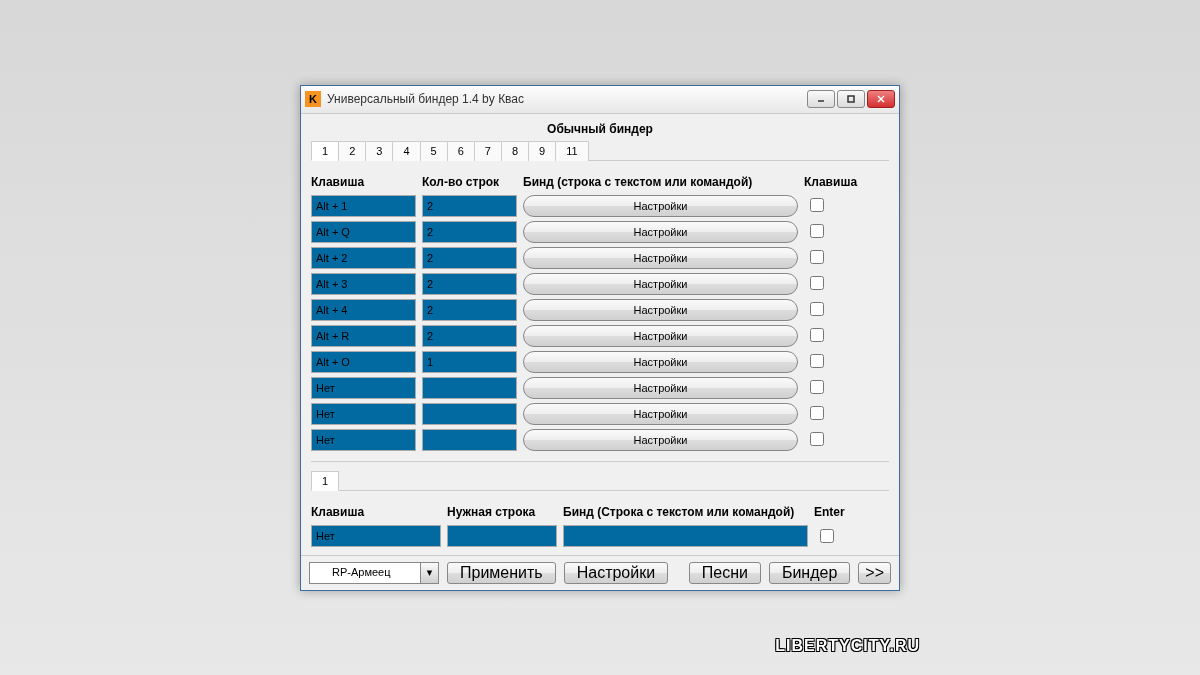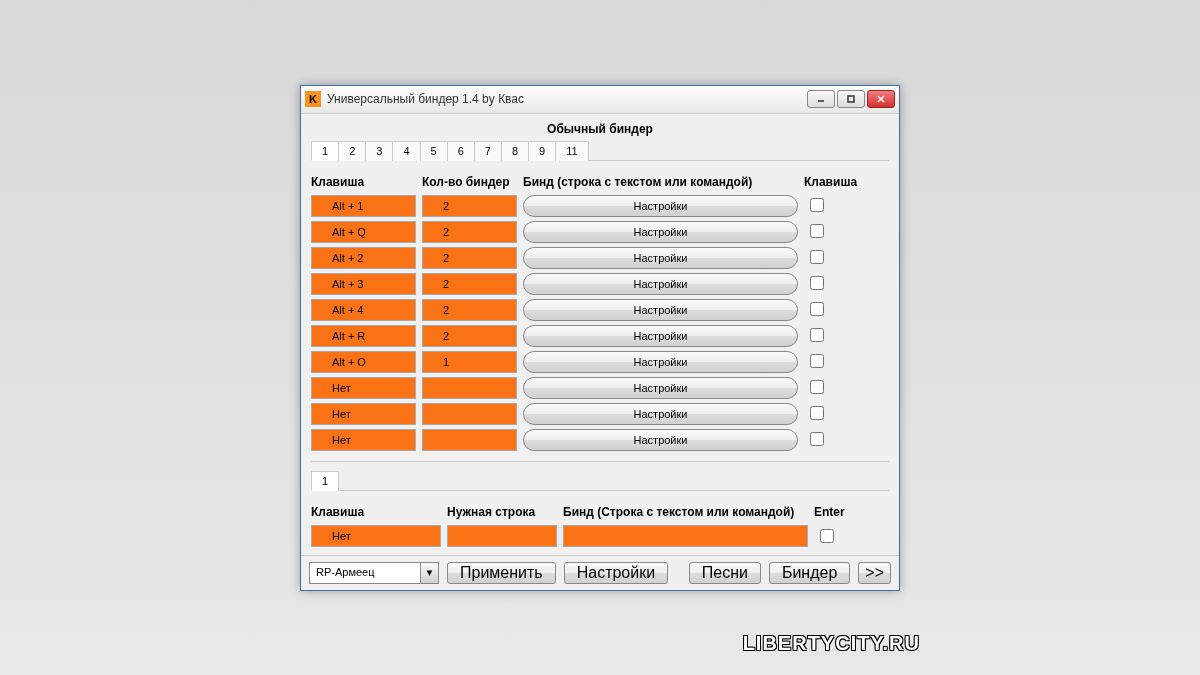--- a/index.html
+++ b/index.html
@@ -78,23 +78,23 @@
 }
 .row {
   display: grid;
   grid-template-columns: 105px 95px 275px 60px;
   gap: 6px;
   margin-bottom: 4px;
   align-items: center;
 }
 .txt-input {
   border: 1px solid #aaa;
-  padding: 3px 20px;
+  padding: 3px 4px;
   font-size: 11px;
-  background: #f97316;
+  background: #0369a1;
   height: 22px;
   width: 100%;
 }
 .settings-btn {
   width: 100%;
   height: 22px;
   border: 1px solid #888;
   background: linear-gradient(to bottom, #fafafa 0%, #eee 48%, #ddd 52%, #d0d0d0 100%);
   border-radius: 11px;
   font-size: 11px;
@@ -123,21 +123,21 @@
   align-items: center;
   gap: 8px;
 }
 .combo {
   display: flex;
   border: 1px solid #888;
   height: 22px;
   width: 130px;
   background: #fff;
 }
-.combo span { flex: 1; padding: 3px 6px; font-size: 11px; }
+.combo span { flex: 1; padding: 3px 6px; font-size: 11px; margin-left: 16px; }
 .combo .dd {
   width: 18px;
   border-left: 1px solid #888;
   background: linear-gradient(to bottom, #fafafa, #d0d0d0);
   display: flex; align-items: center; justify-content: center;
 }
 .btn {
   height: 22px;
   padding: 0 12px;
   border: 1px solid #888;
@@ -145,21 +145,21 @@
   border-radius: 3px;
   font-size: 16px;
   cursor: pointer;
 }
 .btn.sm { padding: 0 6px; }
 .watermark {
   position: fixed;
   right: 280px;
   bottom: 20px;
   font-family: Arial, sans-serif;
-  font-size: 20px;
+  font-size: 16px;
   font-weight: bold;
   letter-spacing: 1px;
   color: #fff;
   text-shadow: -1px -1px 0 #000, 1px -1px 0 #000, -1px 1px 0 #000, 1px 1px 0 #000;
 }
 </style>
 </head>
 <body>
 
 <div class="window">
@@ -196,21 +196,21 @@
         <div class="tab">5</div>
         <div class="tab">6</div>
         <div class="tab">7</div>
         <div class="tab">8</div>
         <div class="tab">9</div>
         <div class="tab">11</div>
       </div>
 
     <div class="cols-header">
       <div>Клавиша</div>
-      <div>Кол-во биндер</div>
+      <div>Кол-во строк</div>
       <div>Бинд (строка с текстом или командой)</div>
       <div>Клавиша</div>
     </div>
 
     <div id="rows1">
         <div class="row">
           <input class="txt-input" value="Alt + 1" style="">
           <input class="txt-input" value="2" style="">
           <button class="settings-btn">Настройки</button>
           <div><input type="checkbox" class="chk" style=""></div>

